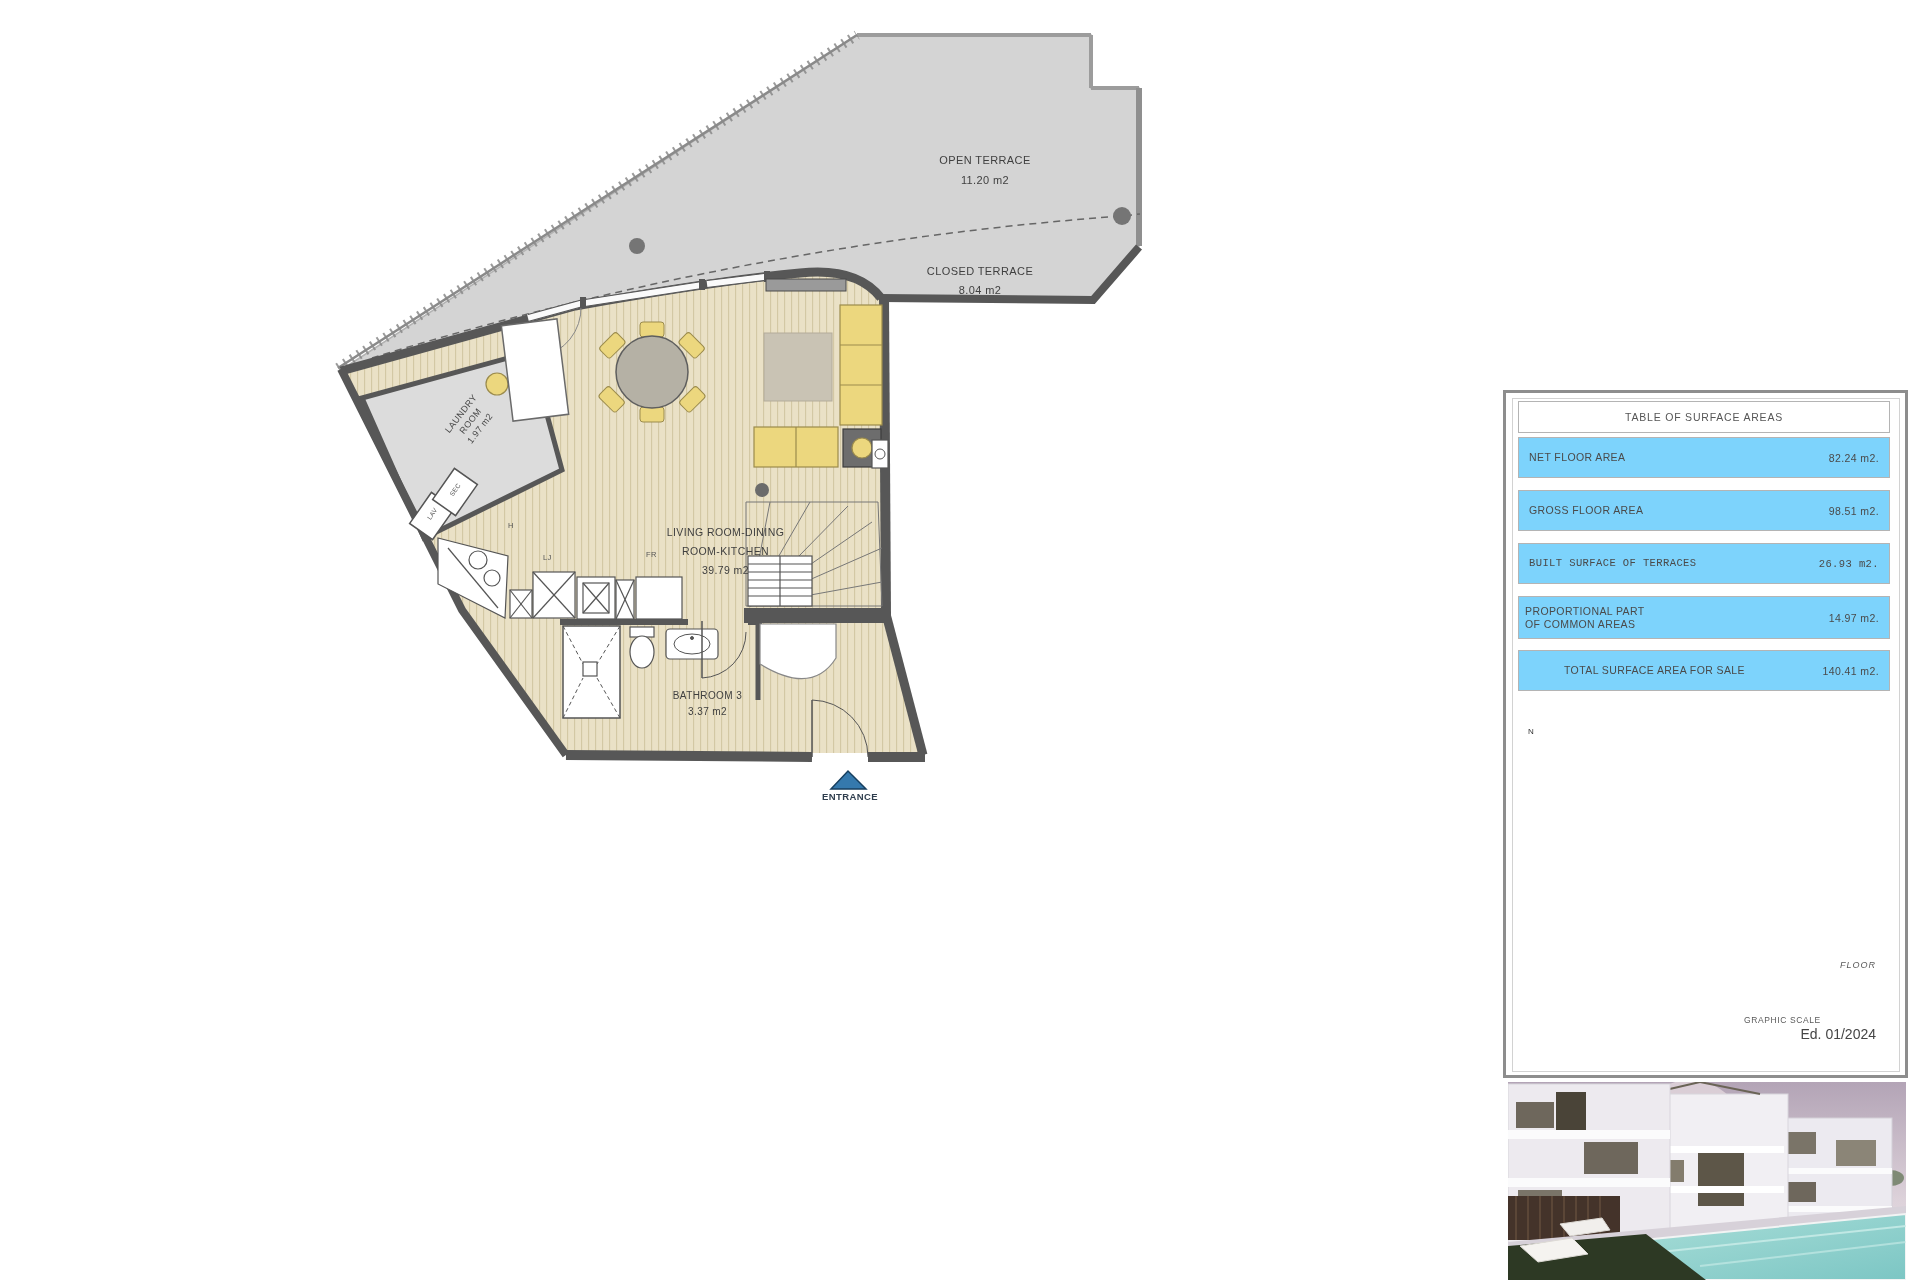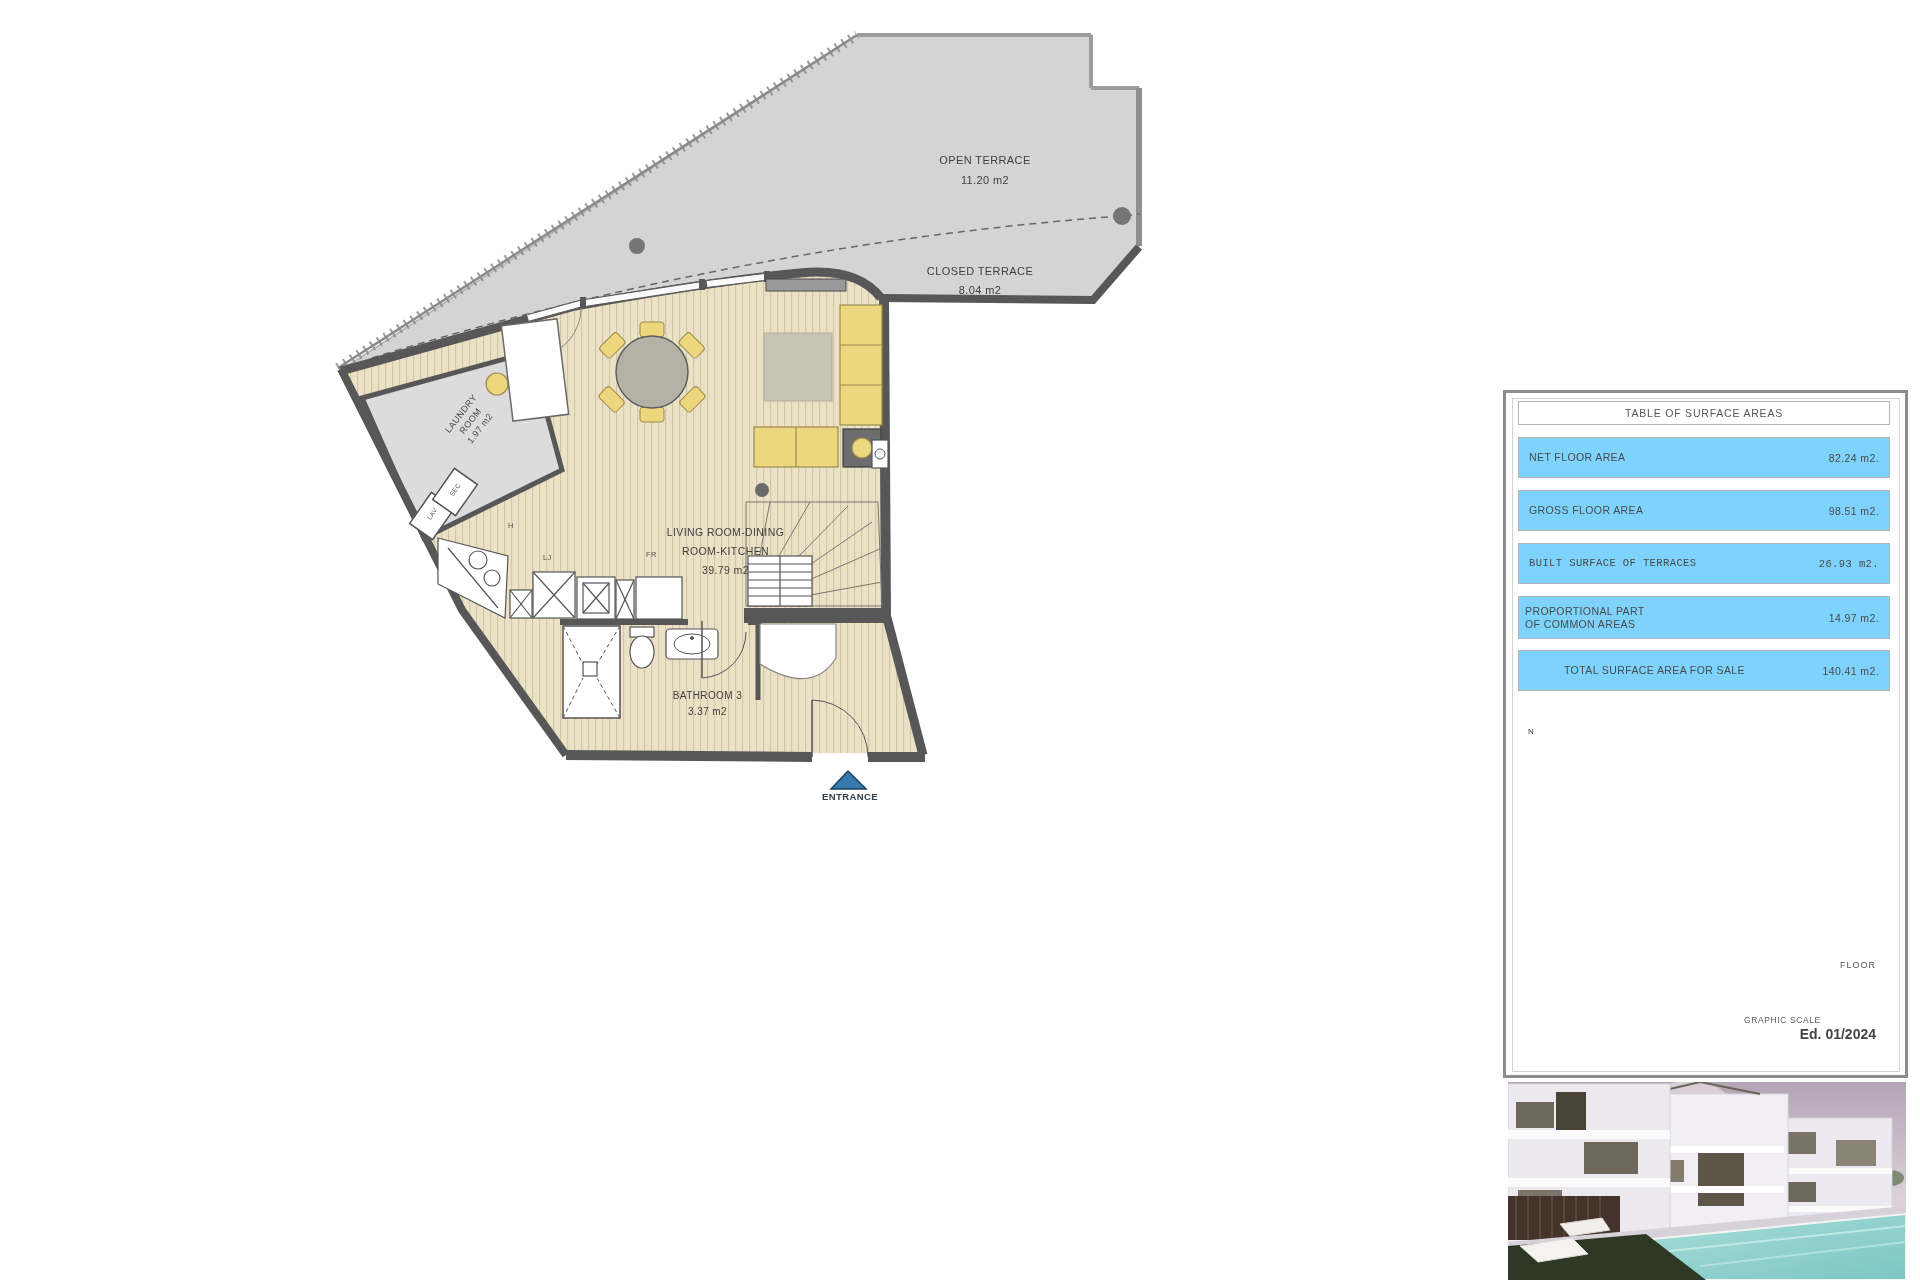--- a/index.html
+++ b/index.html
@@ -18,26 +18,26 @@
   .tiny{position:absolute;font-size:7.5px;color:#555;letter-spacing:.3px;}
   .tiny-rot{transform:rotate(-55deg);transform-origin:center;font-size:6.5px;width:26px;text-align:center;}
   
   .panel{left:1503px;top:390px;width:405px;height:688px;border:3px solid #8d8d8d;background:#fff;box-sizing:border-box;}
   .panel-inner{left:1512px;top:398px;width:386px;height:672px;border:1px solid #d2d2d2;}
   .srow{position:absolute;left:1518px;width:372px;border:1px solid #b4b4b4;background:#7dd3fc;box-sizing:border-box;
         display:flex;align-items:center;justify-content:space-between;padding:0 10px;
         font-size:10.5px;color:#4a4a4a;letter-spacing:.4px;}
   .srow .lab{line-height:13px;}
   .srow .val{white-space:nowrap;}
-  .shead{position:absolute;left:1518px;top:401px;width:372px;height:24px;border:1px solid #b4b4b4;background:#fff;
+  .shead{position:absolute;left:1518px;top:401px;width:372px;height:32px;border:1px solid #b4b4b4;background:#fff;
          box-sizing:border-box;display:flex;align-items:center;justify-content:center;
          font-size:10.5px;color:#565656;letter-spacing:.8px;}
-  .floor-lab{left:1788px;top:960px;width:88px;text-align:right;font-size:9px;color:#5a5a5a;letter-spacing:1px;}
+  .floor-lab{left:1788px;top:960px;width:88px;text-align:right;font-size:9px;color:#5a5a5a;letter-spacing:1px;font-style:italic;}
   .gscale-lab{left:1744px;top:1015px;width:132px;font-size:8.5px;color:#5a5a5a;letter-spacing:.6px;}
-  .ed-lab{left:1744px;top:1026px;width:132px;text-align:right;font-size:14px;font-weight:700;color:#454545;}
+  .ed-lab{left:1744px;top:1026px;width:132px;text-align:right;font-size:14px;font-weight:400;color:#454545;}
   .north-lab{left:1528px;top:727px;width:12px;font-size:8px;color:#333;}
 </style>
 </head>
 <body>
 
 <div id="canvas">
 
 <svg class="abs" style="left:0;top:0" width="1920" height="1280" viewBox="0 0 1920 1280">
   <defs>
     <pattern id="wood" width="7" height="14" patternUnits="userSpaceOnUse">

